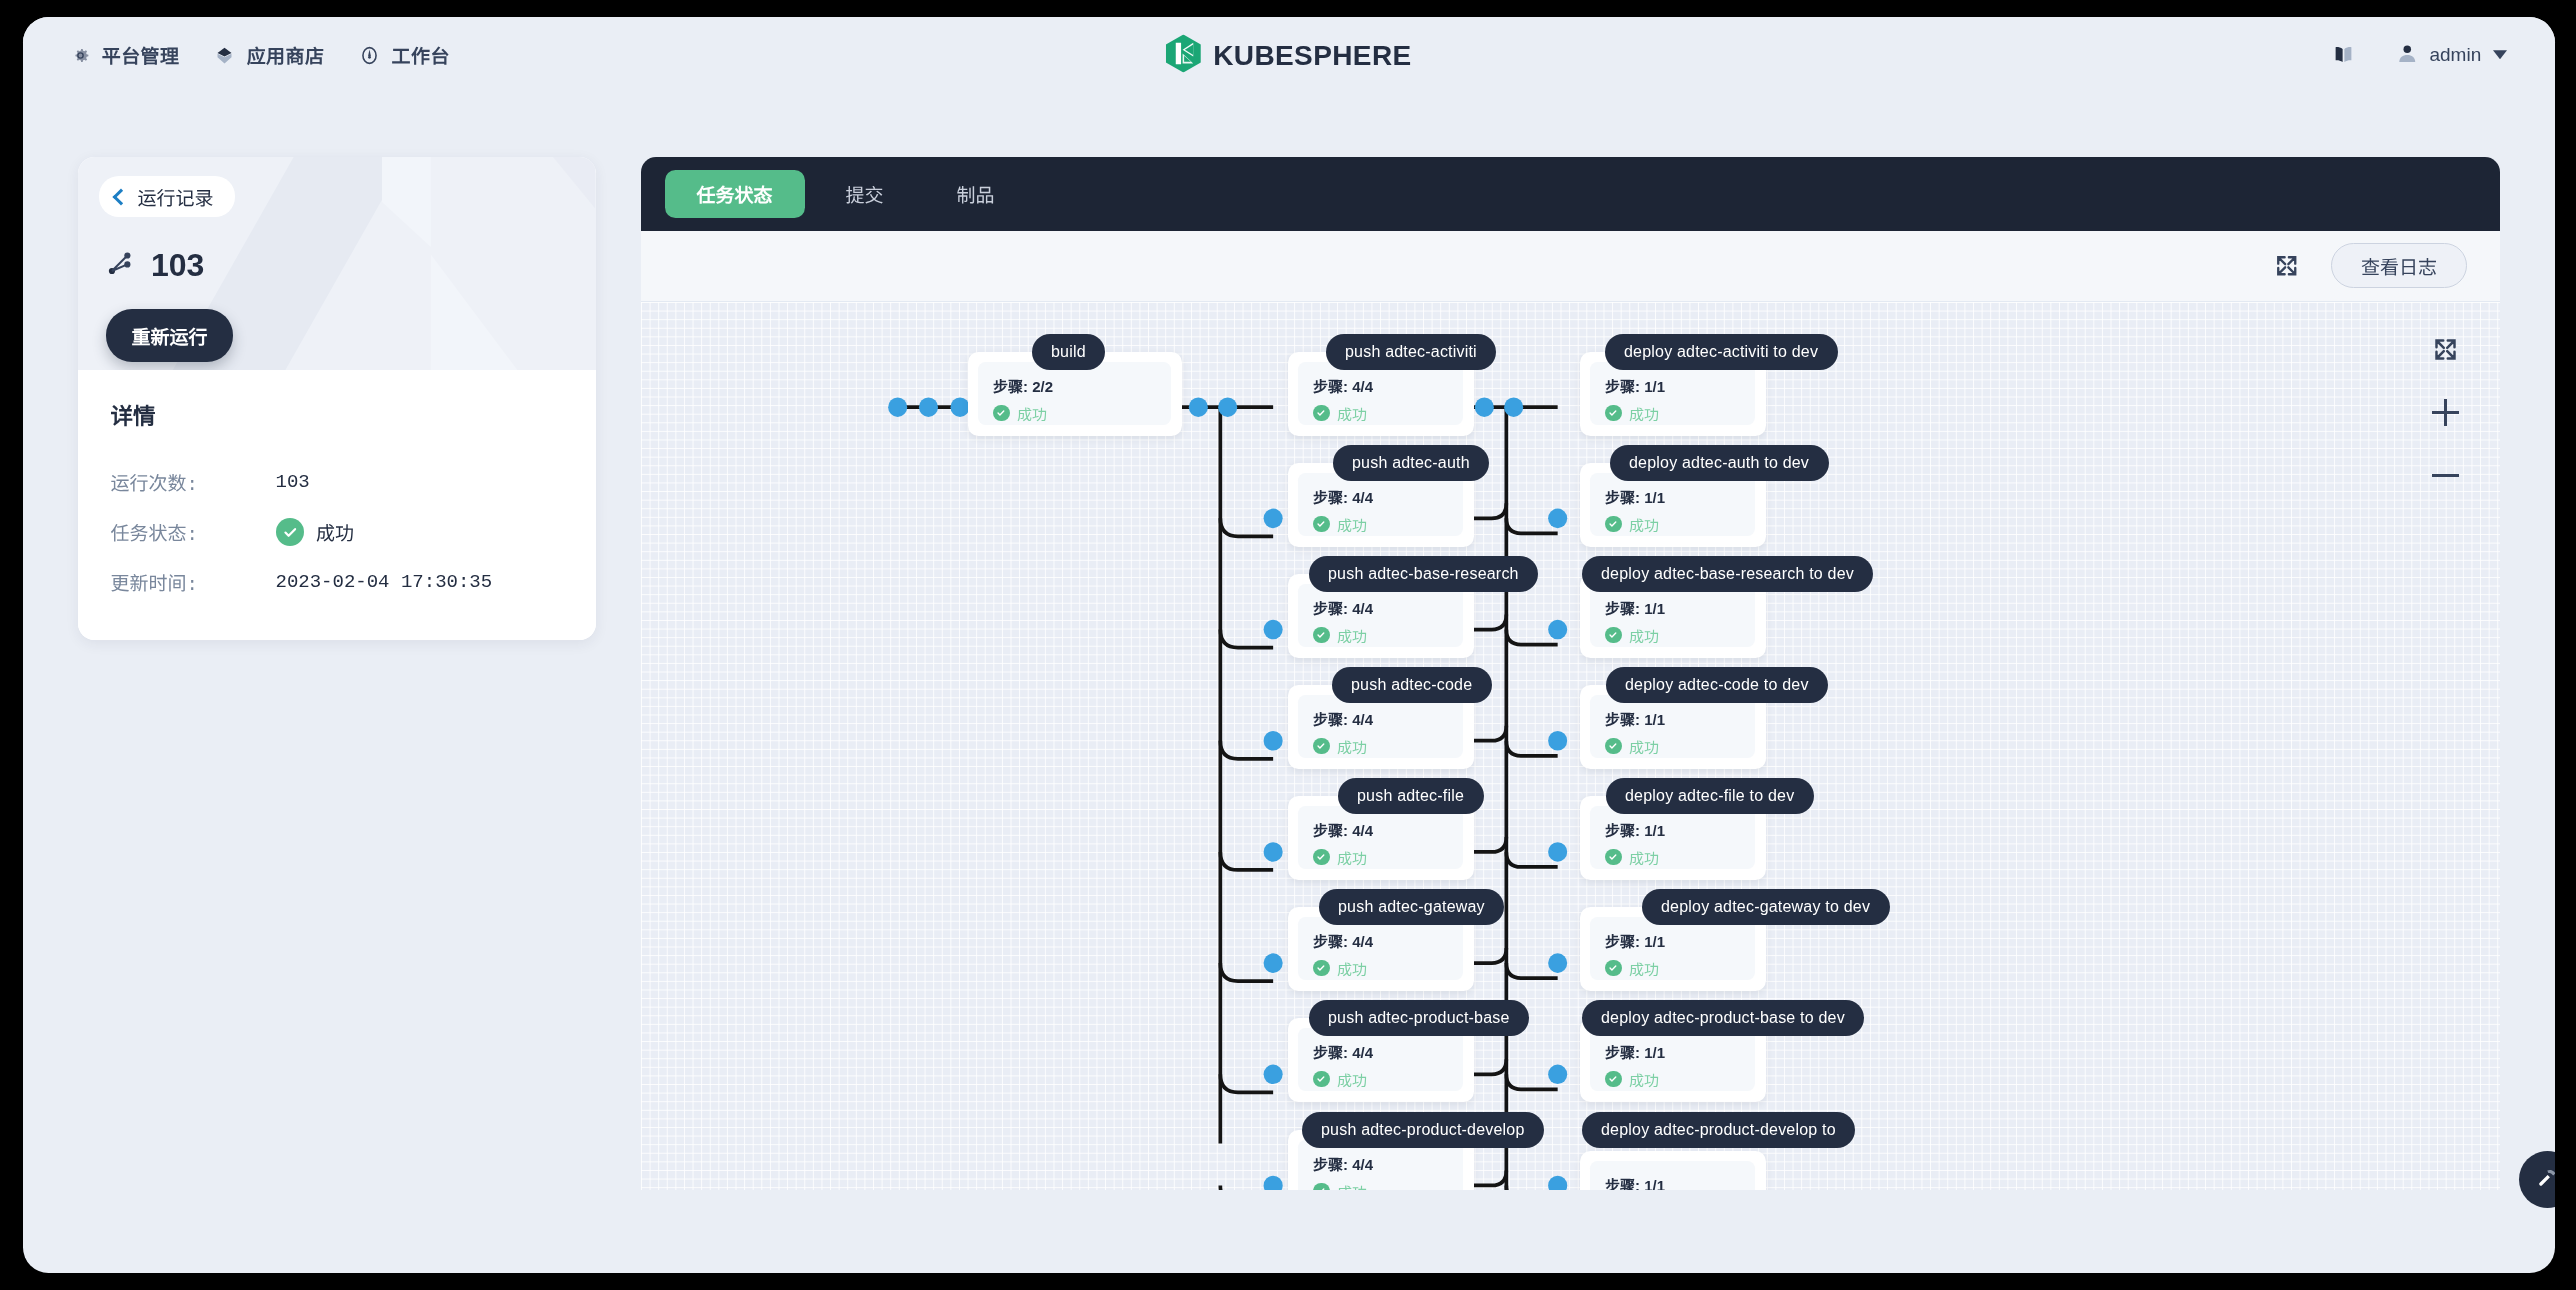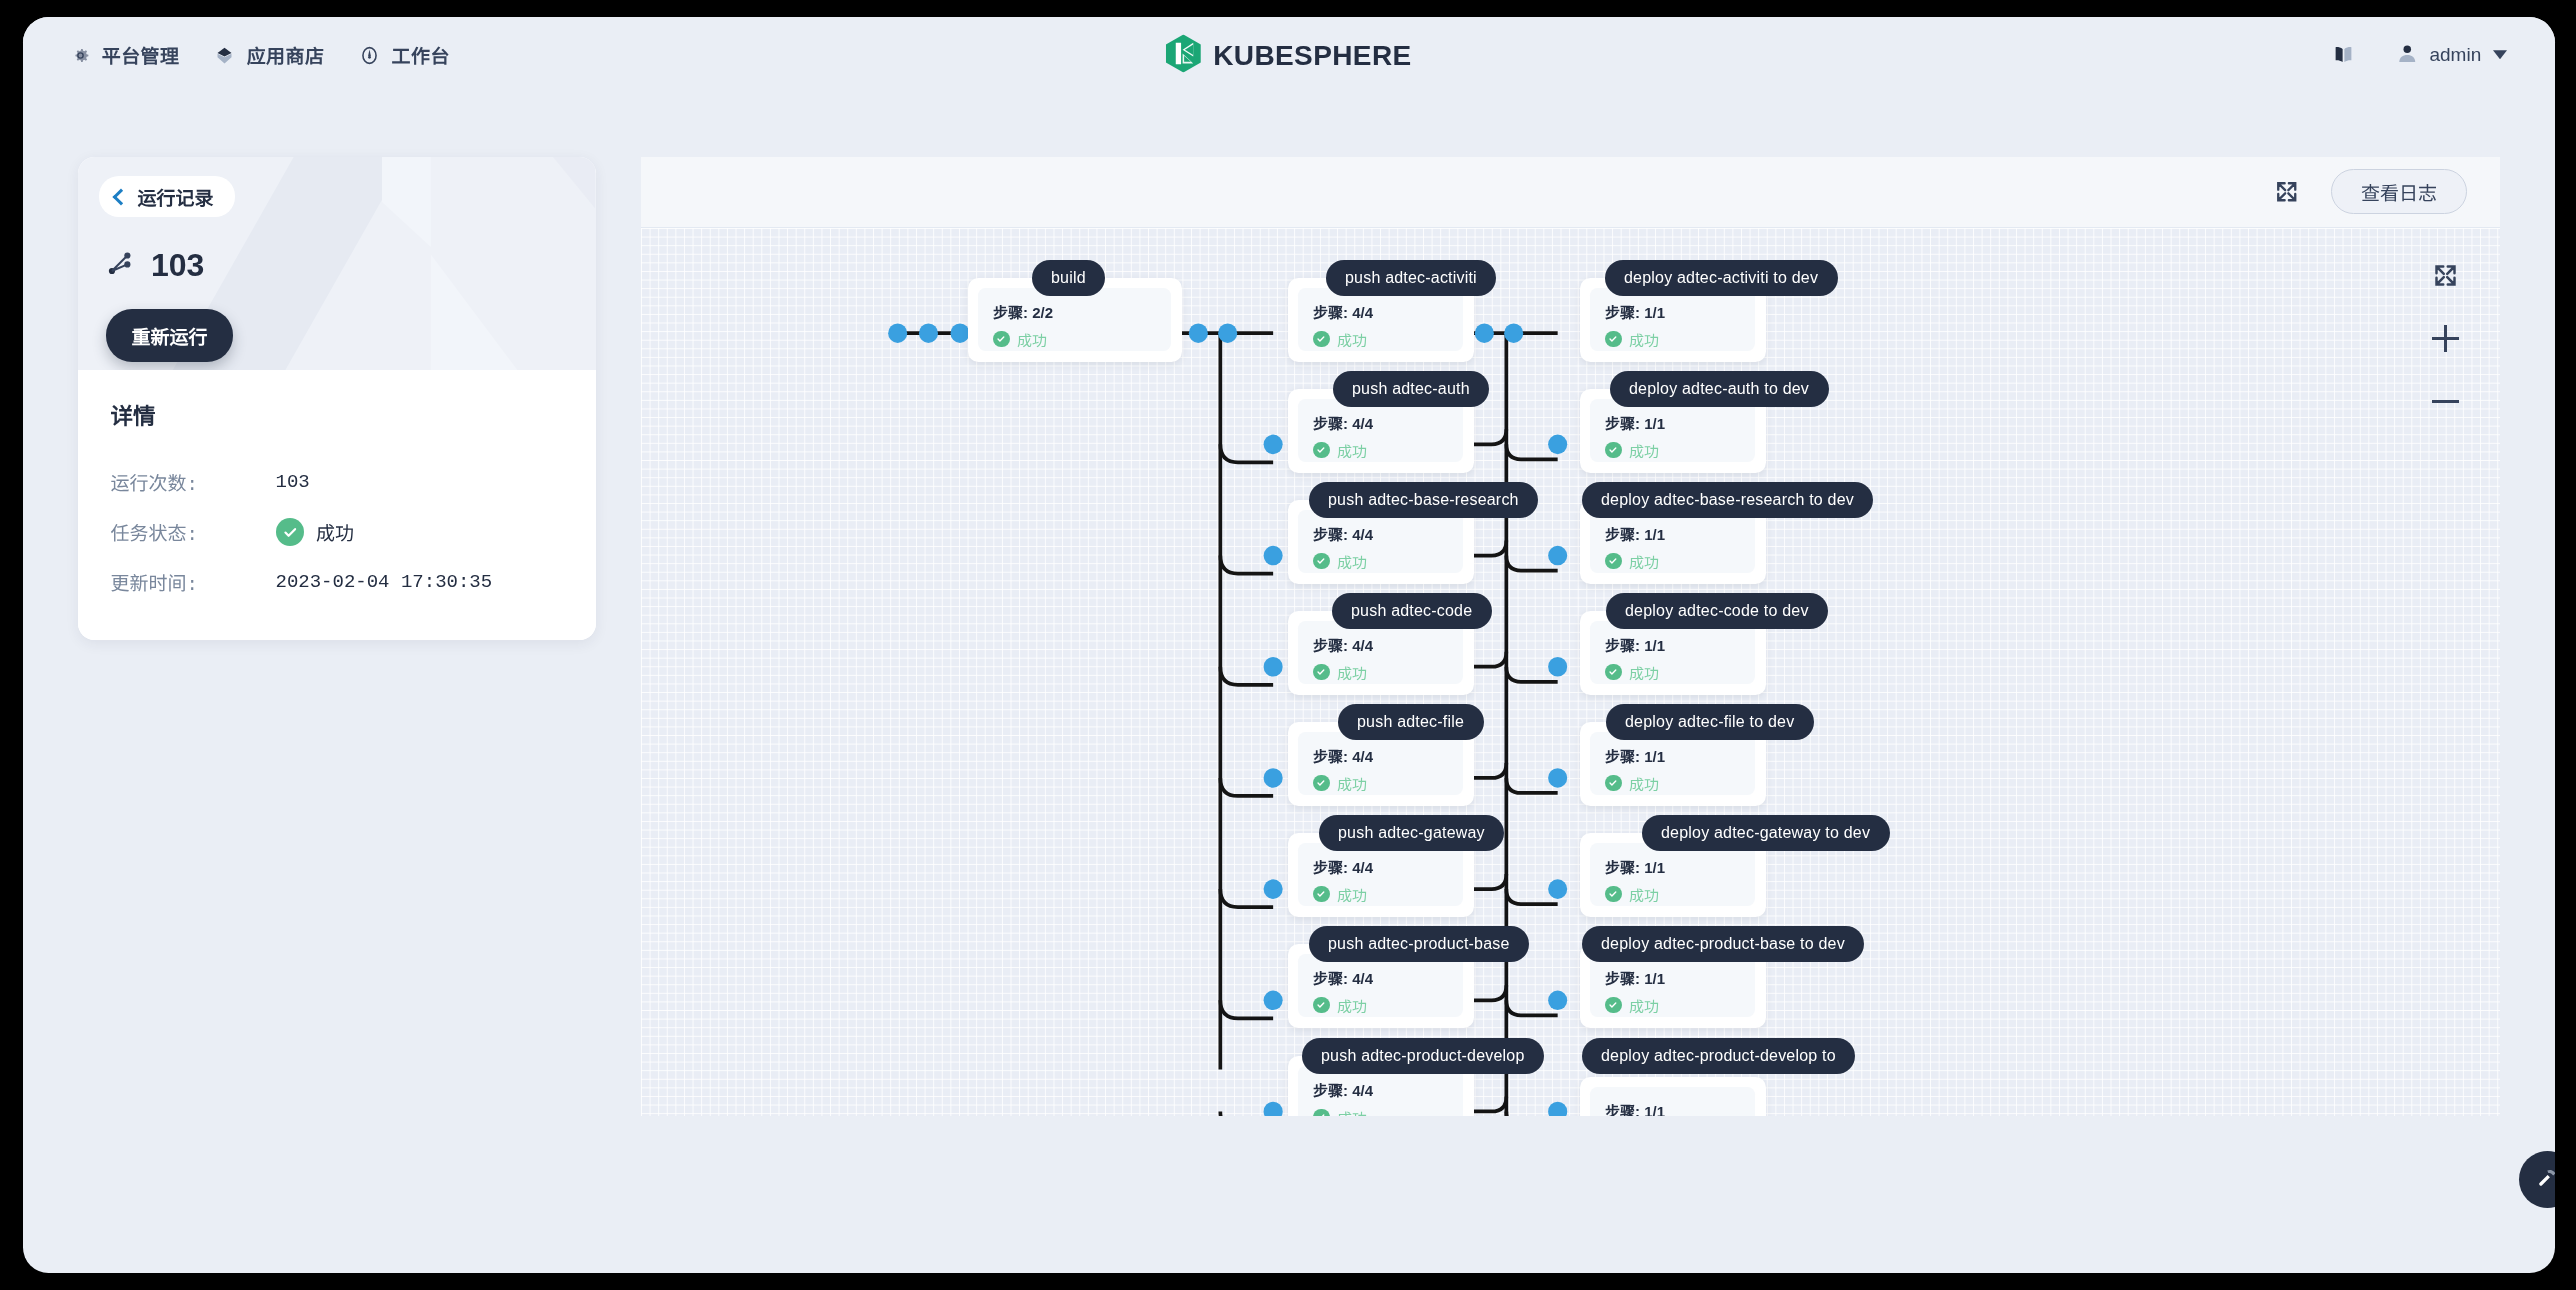--- a/index.html
+++ b/index.html
@@ -72,21 +72,21 @@
   }
   .sb-watermark { position:absolute; inset:0; opacity:1; }
   .back-pill {
     position:absolute; left:21px; top:19.5px;
     height:41px; padding:0 21px 0 13.5px;
     border-radius:20px; background:#fff;
     display:flex; align-items:center; gap:10.5px;
     cursor:pointer; z-index:2;
   }
   .back-chev { width:12px;height:12px;border-left:3px solid #1c7ec4;border-bottom:3px solid #1c7ec4;transform:rotate(45deg);margin-left:3px; }
-  .back-txt { font-size:19px;color:#242e42;font-weight:700; }
+  .back-txt { font-size:19px;color:#242e42;font-weight:400; }
 
   .run-row {
     position:absolute; left:28.5px; top:92px;
     display:flex; align-items:center; gap:16.5px; z-index:2;
   }
   .run-num { font-size:32px;font-weight:700;color:#242e42;line-height:1; }
 
   .rerun-btn {
     position:absolute; left:28.5px; top:152px; z-index:2;
     height:53px; padding:0 25.5px;
@@ -326,20 +326,25 @@
 
       <div class="det-row">
         <div class="det-k">更新时间:</div>
         <div class="det-v">2023-02-04 17:30:35</div>
       </div>
     </div>
   </aside>
 
   <section class="main">
 
+    <div class="tabbar">
+      <div class="tab active">任务状态</div>
+      <div class="tab">提交</div>
+      <div class="tab">制品</div>
+    </div>
 
     <div class="toolbar">
       <span class="expand-ico">
         <svg viewBox="0 0 24 24" width="25.5" height="25.5">
           <g stroke="#36435c" stroke-width="2.2" stroke-linecap="round" fill="none">
             <path d="M10 4H4v6M4 4l6.5 6.5"></path>
               <path d="M14 4h6v6M20 4l-6.5 6.5"></path>
             <path d="M10 20H4v-6M4 20l6.5-6.5"></path>
               <path d="M14 20h6v-6M20 20l-6.5-6.5"></path>
           </g>

